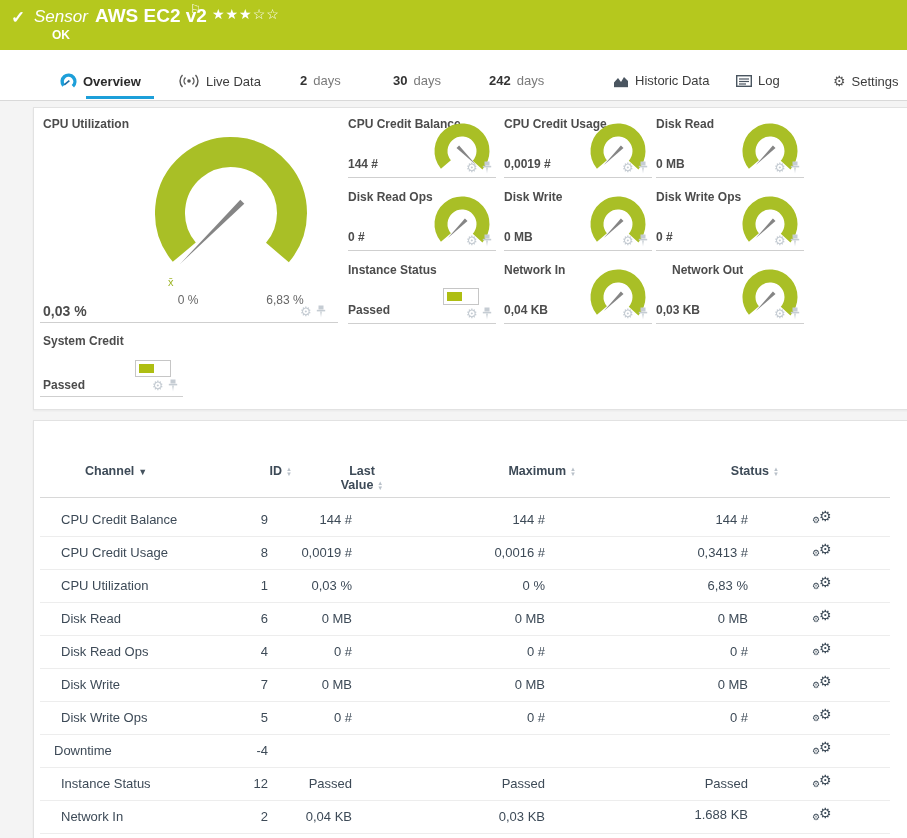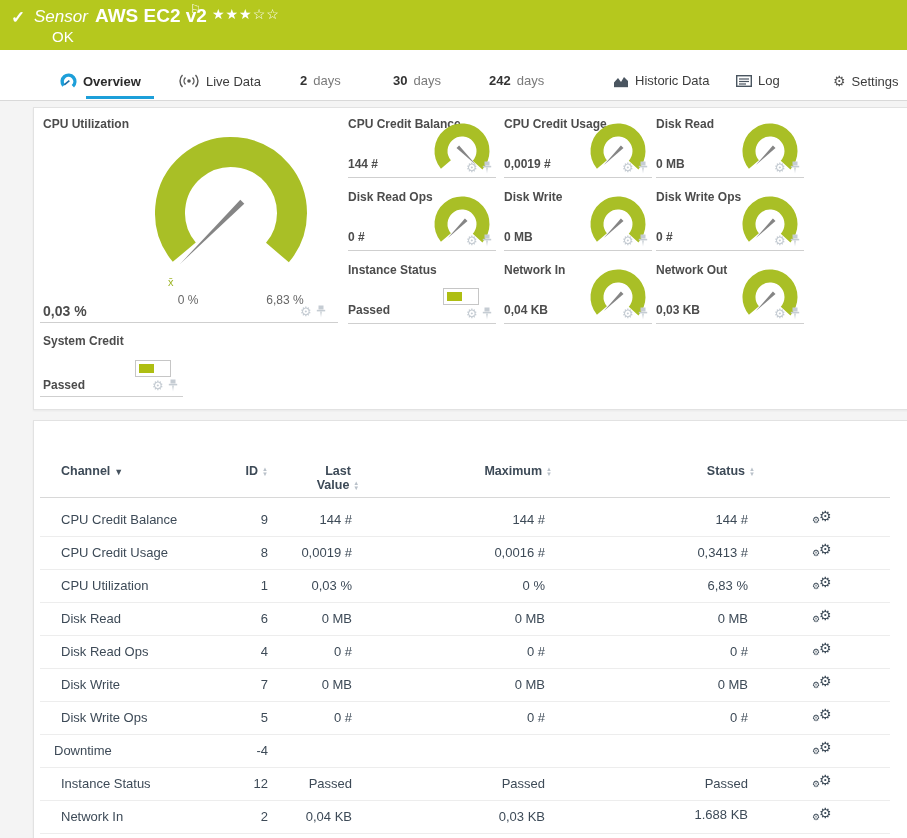--- a/index.html
+++ b/index.html
@@ -6,21 +6,21 @@
   .screen{position:relative;width:907px;height:838px;overflow:hidden;background:#f4f4f4;
     font-family:"Liberation Sans",sans-serif;color:#3d4a57;}
   .abs{position:absolute;}
   
   .hdr{left:0;top:0;width:907px;height:50px;background:#b5c81e;color:#fff;}
   .hdr-check{left:11px;top:7px;font-size:17px;font-weight:bold;}
   .hdr-kind{left:34px;top:7px;font-size:17px;font-style:italic;}
   .hdr-title{left:95px;top:5px;font-size:19px;font-weight:bold;}
   .hdr-flag{left:190px;top:2px;font-size:12px;}
   .hdr-stars{left:212px;top:6px;font-size:14px;letter-spacing:1px;}
-  .hdr-ok{left:52px;top:28px;font-size:15px;font-weight:normal;}
+  .hdr-ok{left:52px;top:28px;font-size:12px;font-weight:bold;}
   
   .tabbar{left:0;top:50px;width:907px;height:50px;background:#fff;border-bottom:1px solid #d9d9d9;}
   .tab{position:absolute;top:23px;font-size:13px;color:#3c3c3c;cursor:pointer;display:flex;align-items:center;gap:6px;}
   .tab .days{color:#7a7a7a;}
   .tab .num{font-weight:bold;color:#333;}
   .tab-underline{left:86px;top:96px;width:68px;height:3px;background:#1d9fd9;}
   .tabicon{display:inline-block;vertical-align:middle;}
   
   .panel{background:#fff;border:1px solid #e2e2e2;box-shadow:0 1px 2px rgba(0,0,0,.05);}
   .panel1{left:33px;top:107px;width:890px;height:301px;}
@@ -30,21 +30,21 @@
   .sep{position:absolute;height:1px;background:#cfcfcf;}
   .sep2{position:absolute;height:1px;background:#ededed;}
   .gaugelabel{font-size:12px;color:#666;}
   .bigvalue{font-size:14px;font-weight:bold;color:#4c4c4c;}
   .tileicons{position:absolute;display:flex;gap:4px;align-items:flex-end;color:#c5ccd3;}
   .gear-sm{font-size:13px;line-height:12px;color:#c5ccd3;}
   .toggle{position:absolute;width:36px;height:17px;background:#fff;border:1px solid #c6c6c6;box-sizing:border-box;}
   .toggle i{position:absolute;left:3px;top:3px;width:15px;height:9px;background:#aebe12;}
   .avgmark{font-size:11px;color:#9cb423;}
   
-  .th{font-size:12.5px;font-weight:bold;color:#3d4a57;}
+  .th{font-size:12.5px;font-weight:bold;color:#3d4a57;margin-left:24px;}
   .td{font-size:13px;color:#3d4a57;}
   .right{text-align:right;}
   .sort{display:inline-block;vertical-align:middle;margin-left:4px;line-height:0;}
   .sort span{display:block;font-size:6px;line-height:5px;color:#b9c1c9;}
   .sortdown{font-size:9px;color:#46535f;margin-left:4px;}
   .chset{position:absolute;width:22px;height:18px;color:#3f4d5a;cursor:pointer;}
   .chset .g1{position:absolute;left:7px;top:-2px;font-size:14px;}
   .chset .g2{position:absolute;left:0px;top:5px;font-size:9px;}
   svg{display:block;}
 </style>
@@ -301,21 +301,21 @@
         <svg width="10" height="13" viewBox="0 0 10 13">
           <rect x="2.5" y="0.5" width="5" height="4" fill="#c5ccd3"></rect>
           <rect x="0.8" y="4.8" width="8.4" height="1.6" fill="#c5ccd3"></rect>
           <polygon points="4.2,6.6 5.8,6.6 5,12.5" fill="#c5ccd3"></polygon>
         </svg>
       </div>
     <div class="sep" style="left:0;top:64px;width:148px"></div>
   </div>
 
   <div class="abs" style="left:656px;top:259px;width:148px;height:73px">
-    <div class="abs tile-title" style="left:0;top:4px">Network Out</div>
+    <div class="abs tile-title" style="left:16px;top:4px">Network Out</div>
     <svg class="abs" style="left:84px;top:8px" width="60" height="60" viewBox="0 0 60 60">
         <use href="#sg-arc"></use>
         <use href="#sg-needle"></use>
       </svg>
     <div class="abs tile-value" style="left:0;top:44px">0,03 KB</div>
     <div class="tileicons" style="left:118px;top:48px">
         <span class="gear-sm">⚙</span>
         <svg width="10" height="13" viewBox="0 0 10 13">
           <rect x="2.5" y="0.5" width="5" height="4" fill="#c5ccd3"></rect>
           <rect x="0.8" y="4.8" width="8.4" height="1.6" fill="#c5ccd3"></rect>

